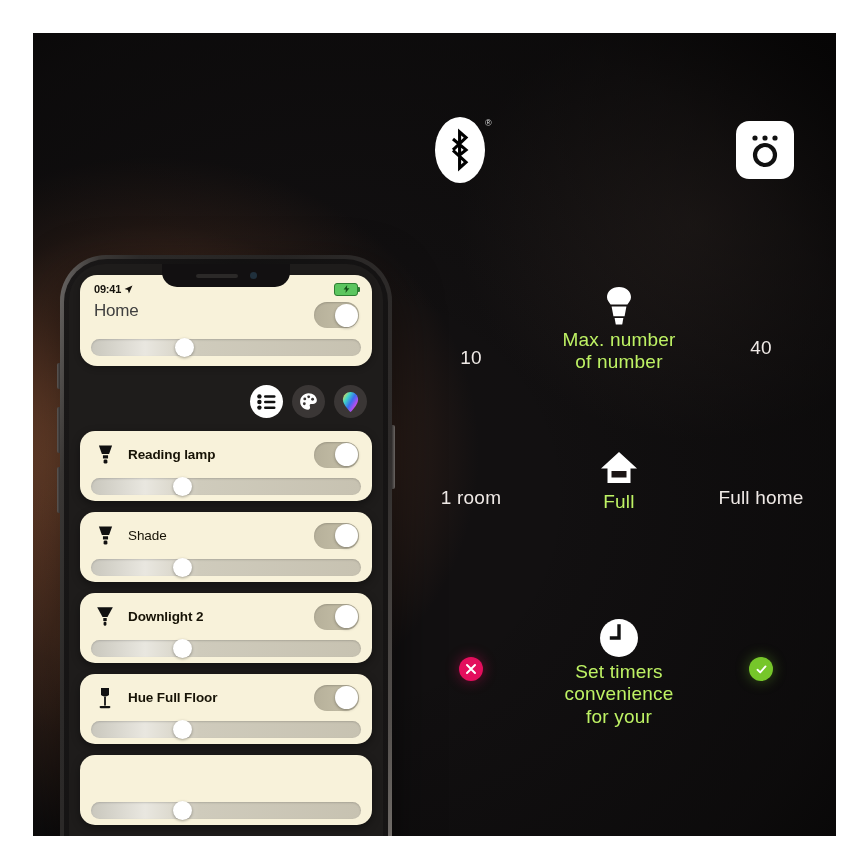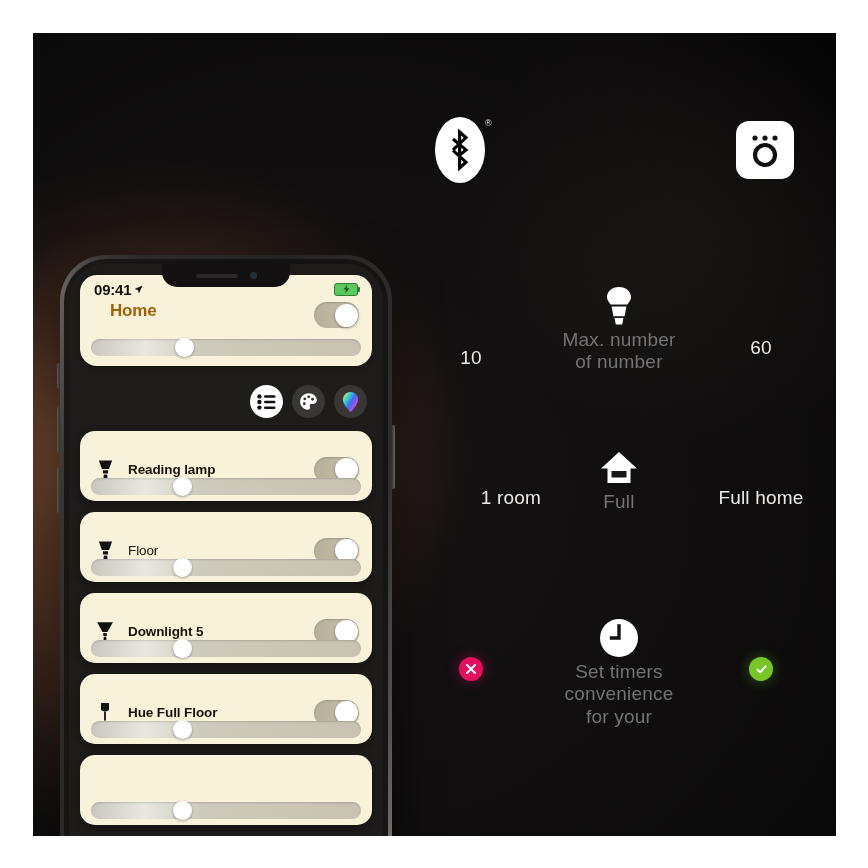--- a/index.html
+++ b/index.html
@@ -48,21 +48,21 @@
     position:absolute;right:42px;top:4px;width:58px;height:58px;background:#fff;border-radius:13px;
     display:flex;align-items:center;justify-content:center;
   }
 
   .cmp{position:absolute;left:0;width:435px;}
   .cmp-left,.cmp-right{position:absolute;top:0;font-size:19px;color:#efe9e6;white-space:nowrap;letter-spacing:.2px;}
   .cmp-left{left:0;width:140px;text-align:center;}
   .cmp-right{right:0;width:150px;text-align:center;}
   .cmp-mid{position:absolute;left:138px;width:160px;text-align:center;}
   .cmp-ico{display:flex;align-items:center;justify-content:center;height:46px;}
-  .cmp-label{font-size:19px;line-height:1.18;color:#737373;letter-spacing:.2px;}
+  .cmp-label{font-size:19px;line-height:1.18;color:#bef264;letter-spacing:.2px;}
 
   .badge{width:24px;height:24px;border-radius:50%;display:flex;align-items:center;justify-content:center;}
   .badge.x{background:#e30e5d;box-shadow:0 0 14px rgba(227,14,93,.45);}
   .badge.ok{background:#76c62a;box-shadow:0 0 14px rgba(118,198,42,.40);}
 
   
   #phone{
     position:absolute;left:27px;top:222px;width:332px;height:640px;
   }
   .p-outer{
@@ -96,25 +96,25 @@
   
   .hdr-card{
     position:absolute;left:11px;top:11px;right:11px;height:91px;border-radius:17px;
     background:#f8f2da;z-index:5;
     box-shadow:0 2px 6px rgba(0,0,0,.3);
   }
   .statusbar{
     position:absolute;left:0;right:0;top:5px;height:18px;
     display:flex;align-items:center;justify-content:space-between;padding:0 14px;
   }
-  .sb-time{font-size:15px;font-weight:bold;color:#15120c;display:flex;align-items:center;gap:3px;letter-spacing:-.2px;}
+  .sb-time{font-size:11px;font-weight:bold;color:#15120c;display:flex;align-items:center;gap:3px;letter-spacing:-.2px;}
   .batt{width:22px;height:11px;border:1.2px solid #2e7d32;border-radius:3px;position:relative;background:#5cc65f;display:flex;align-items:center;justify-content:center;}
   .batt:after{content:"";position:absolute;right:-3px;top:3px;width:2px;height:5px;background:#2e7d32;border-radius:0 1px 1px 0;}
 
-  .hdr-title{position:absolute;left:30px;top:26px;font-size:17px;font-weight:bold;color:#a16207;letter-spacing:-.2px;}
+  .hdr-title{position:absolute;left:14px;top:26px;font-size:17px;font-weight:normal;color:#404040;letter-spacing:-.2px;}
 
   .toggle{
     width:45px;height:26px;border-radius:13px;
     background:linear-gradient(90deg,#b6b09a,#c9c3ab);position:relative;
     box-shadow:inset 0 1px 2px rgba(0,0,0,.18);
   }
   .toggle .knob{
     position:absolute;right:1.5px;top:1.5px;width:23px;height:23px;border-radius:50%;
     background:#fff;box-shadow:0 1px 3px rgba(0,0,0,.35);
   }
@@ -140,21 +140,21 @@
   .tab.active{background:#fff;}
   .tab.dim{background:#3a3635;}
   .tab.pick{background:#3a3635;}
 
   
   .list{position:absolute;left:11px;right:11px;top:167px;bottom:0;z-index:4;}
   .lcard{
     position:relative;height:70px;border-radius:15px;background:#f8f2da;margin-bottom:11px;
     box-shadow:0 3px 8px rgba(0,0,0,.40);
   }
-  .lrow{position:absolute;left:0;right:0;top:15px;height:47px;display:flex;align-items:center;padding:0 13px;}
+  .lrow{position:absolute;left:0;right:0;top:0;height:47px;display:flex;align-items:center;padding:0 13px;}
   .licon{width:24px;height:24px;display:flex;align-items:center;justify-content:center;margin-right:11px;}
   .lname{flex:1;font-size:13.5px;color:#171306;letter-spacing:-.1px;}
   .lname.bold{font-weight:bold;}
   .lcard .slider{bottom:6px;}
   .lcard .slider .knob{left:82px;}
 </style>
 </head>
 <body>
 
 <div id="stage">
@@ -195,36 +195,36 @@
               <path d="M6.6 20.4 L21.4 20.4 L19.6 30.2 L8.4 30.2 Z" fill="#fff"></path>
               <path d="M9.6 32 L18.4 32 L17.2 38.6 L10.8 38.6 Z" fill="#fff"></path>
             </svg>
           </div>
           <div class="cmp-label">
             <div>Max. number</div>
             <div>of number</div>
           </div>
         </div>
         <div class="cmp-left" style="top:64px;">10</div>
-        <div class="cmp-right" style="top:54px;">60</div>
+        <div class="cmp-right" style="top:54px;">40</div>
       </div>
 
       <div class="cmp" style="top:412px;">
         <div class="cmp-mid">
           <div class="cmp-ico">
             <svg width="40" height="36" viewBox="0 0 40 36" aria-hidden="true">
               <path d="M20 2 L38 18.5 L31.5 18.5 L31.5 33 L8.5 33 L8.5 18.5 L2 18.5 Z" fill="#fff"></path>
               <rect x="12.5" y="21" width="15" height="6.5" fill="#1a1414"></rect>
             </svg>
           </div>
           <div class="cmp-label">
             <div>Full</div>
           </div>
         </div>
-        <div class="cmp-left" style="top:42px;text-align:right;">1 room</div>
+        <div class="cmp-left" style="top:42px;">1 room</div>
         <div class="cmp-right" style="top:42px;">Full home</div>
       </div>
 
       <div class="cmp" style="top:582px;">
         <div class="cmp-mid">
           <div class="cmp-ico">
             <svg width="40" height="40" viewBox="0 0 40 40" aria-hidden="true">
               <circle cx="20" cy="20" r="19" fill="#fff"></circle>
               <path d="M20 8 L20 20 L12.5 20" fill="none" stroke="#111" stroke-width="3.4" stroke-linecap="square" stroke-linejoin="miter"></path>
             </svg>
@@ -353,40 +353,40 @@
 
           <div class="lcard">
             <div class="lrow">
               <span class="licon">
                 <svg width="17" height="21" viewBox="0 0 18 22" aria-hidden="true">
                   <path d="M2 1.4 L16 1.4 L12.8 10.6 L5.2 10.6 Z" fill="#111"></path>
                   <rect x="6.3" y="11.8" width="5.4" height="3.4" fill="#111"></rect>
                   <rect x="7" y="16.2" width="4" height="4.4" rx="1.4" fill="#111"></rect>
                 </svg>
               </span>
-              <span class="lname">Floor</span>
+              <span class="lname">Shade</span>
               <span class="toggle">
                   <span class="knob"></span>
                 </span>
             </div>
             <div class="slider">
                 <span class="knob"></span>
               </div>
           </div>
 
           <div class="lcard">
             <div class="lrow">
               <span class="licon">
                 <svg width="18" height="21" viewBox="0 0 18 22" aria-hidden="true">
                   <path d="M0.8 1.4 L17.2 1.4 L11.6 11.4 L6.4 11.4 Z" fill="#111"></path>
                   <rect x="7.2" y="12.6" width="3.6" height="3.2" fill="#111"></rect>
                   <rect x="7.5" y="16.6" width="3" height="4" rx="1.2" fill="#111"></rect>
                 </svg>
               </span>
-              <span class="lname bold">Downlight 5</span>
+              <span class="lname bold">Downlight 2</span>
               <span class="toggle">
                   <span class="knob"></span>
                 </span>
             </div>
             <div class="slider">
                 <span class="knob"></span>
               </div>
           </div>
 
           <div class="lcard">

